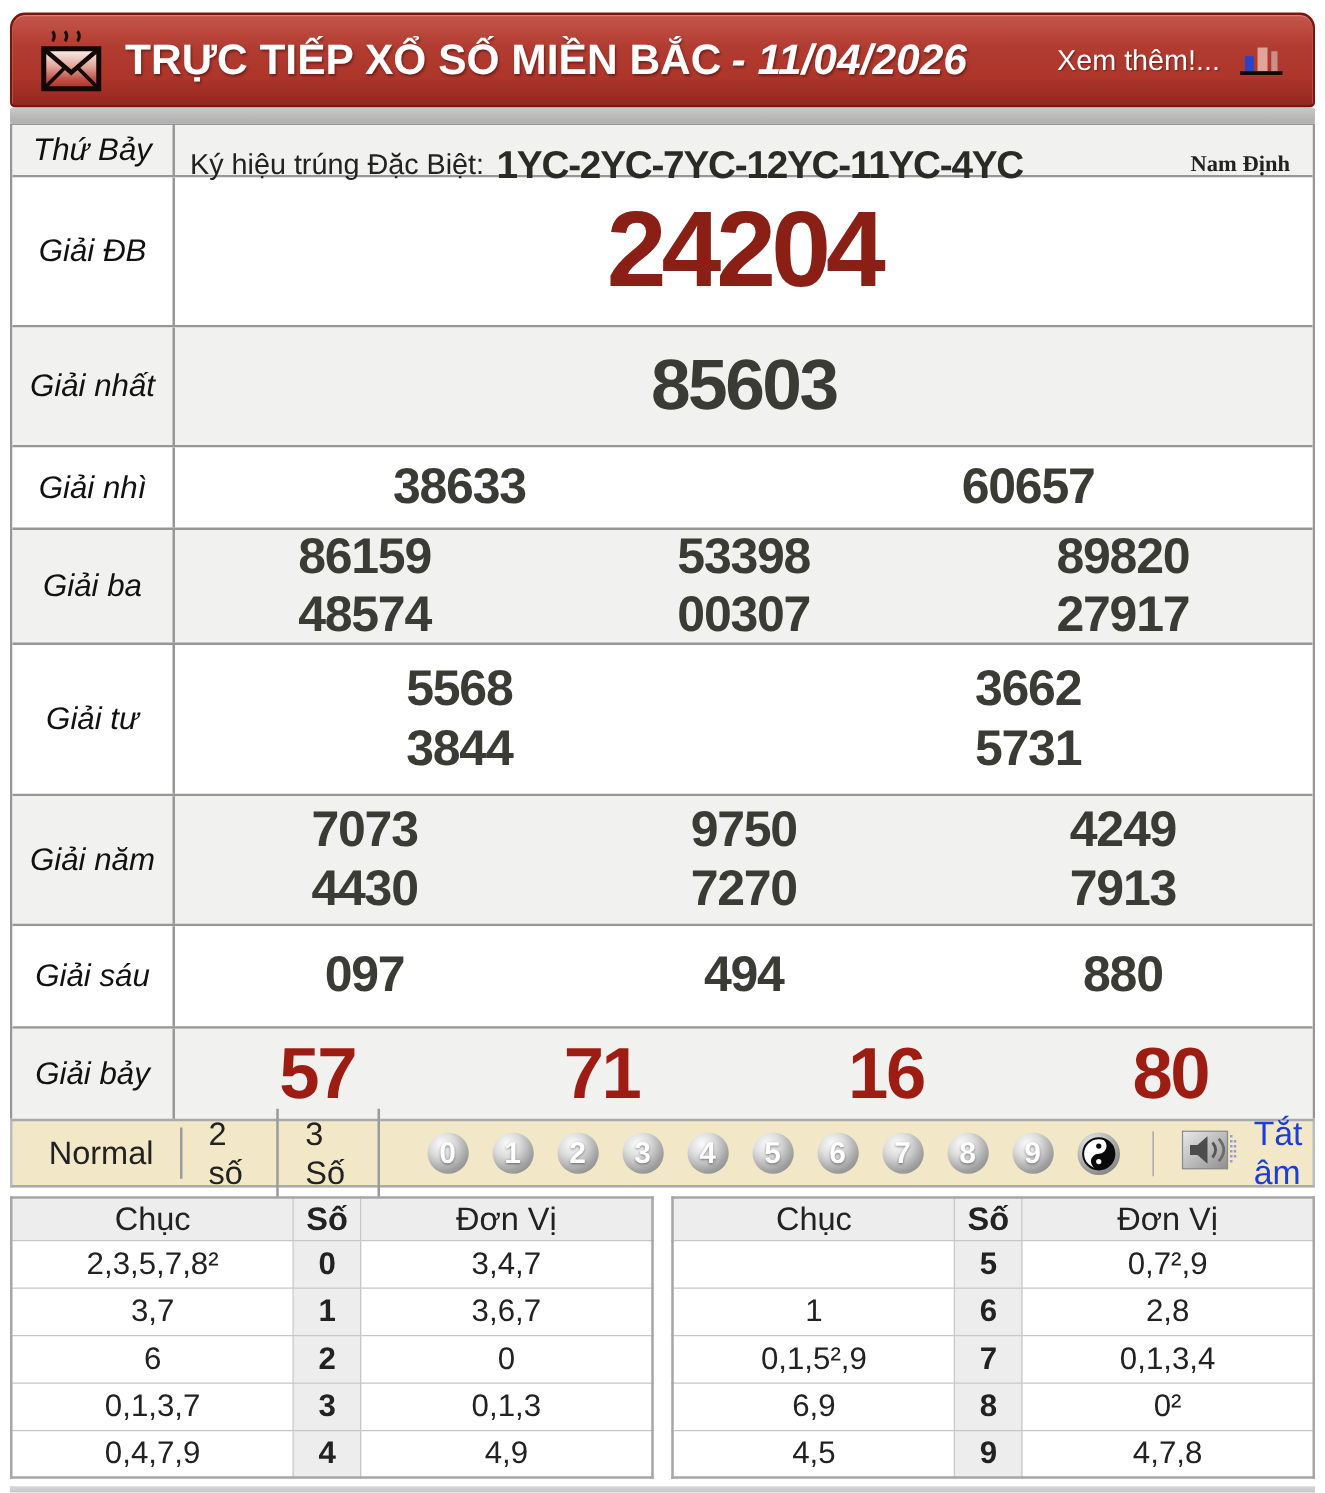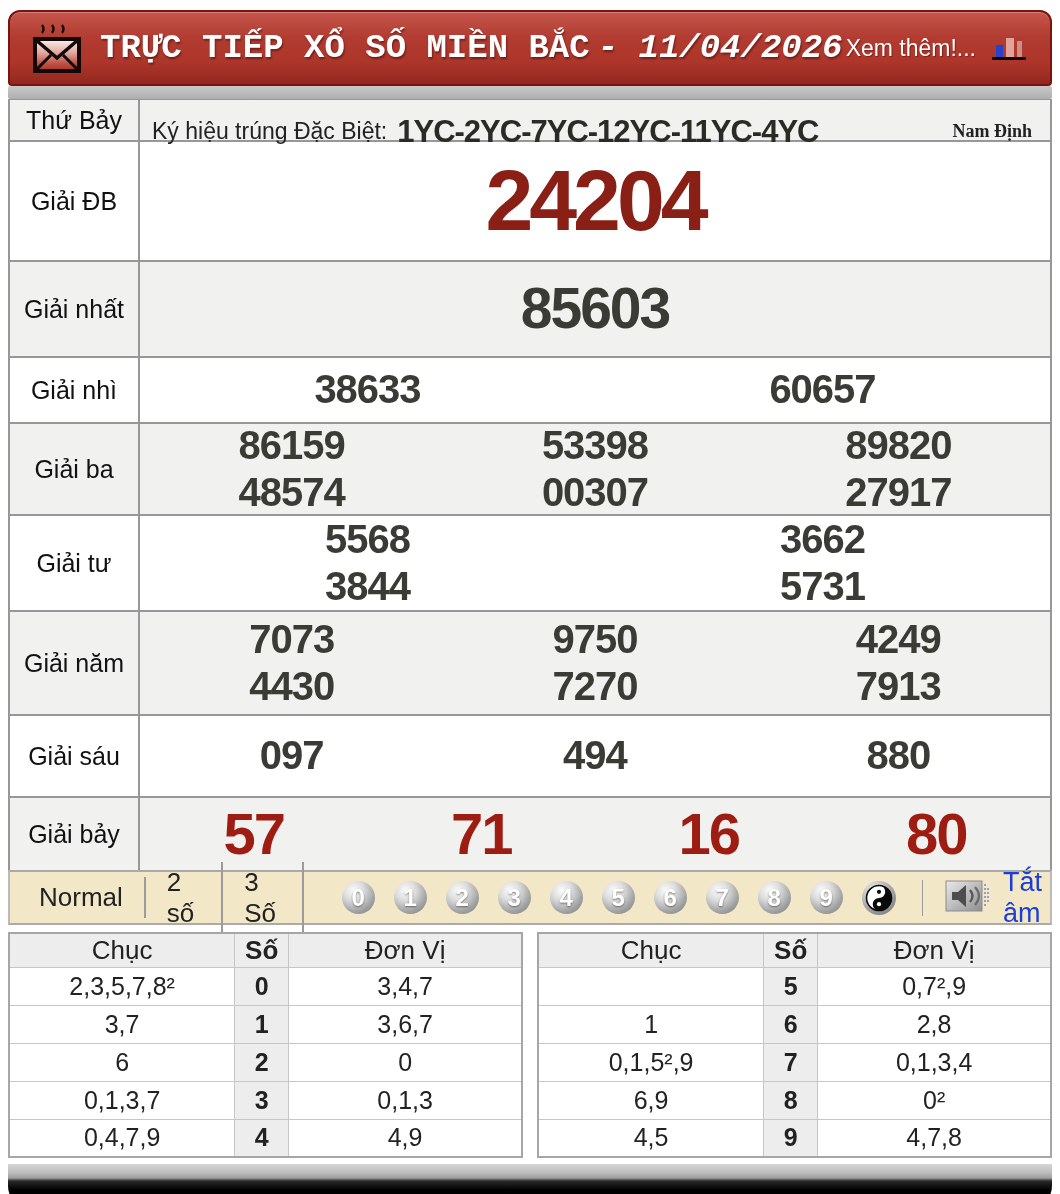--- a/index.html
+++ b/index.html
@@ -11,38 +11,38 @@
   .card { width:1044px; margin:10px 8px 0 8px; }
 
   
   .header {
     height:76px; border:2px solid #7a140c; border-radius:12px 12px 4px 4px;
     background:linear-gradient(180deg,#c4564b 0%,#b23c31 35%,#ad352a 70%,#93281e 100%);
     display:flex; align-items:center; padding:0 22px;
     box-shadow:inset 0 1px 0 rgba(255,255,255,.25);
   }
   .envelope-wrap { width:50px; height:54px; margin-right:18px; flex-shrink:0; }
-  .title { font-family:Liberation Mono, monospace; font-weight:700; font-size:34px;
+  .title { font-family:Liberation Sans, sans-serif; font-weight:700; font-size:34px;
     color:#fff; text-shadow:1px 2px 2px rgba(40,0,0,.45); white-space:nowrap; }
   .title .date { font-style:italic; margin-left:8px; }
   .hdr-right { margin-left:auto; display:flex; align-items:center; gap:14px; }
   .more-link { color:#fff; font-size:23px; text-shadow:1px 1px 1px rgba(40,0,0,.4); cursor:pointer; }
 
   .gray-strip { height:13px; background:linear-gradient(180deg,#c9c9c9,#aeaeae); border-radius:2px; }
 
   
   .board { border-left:2px solid #979797; border-right:2px solid #979797; border-top:1px solid #979797; }
   .bg-gray { background:#f1f1f0; }
   .bg-white { background:#ffffff; }
 
   .info-row { display:flex; height:42px; border-bottom:2px solid #979797; }
   .info-label, .plabel {
     width:130px; flex-shrink:0; border-right:2px solid #979797;
     display:flex; align-items:center; justify-content:center;
-    font-size:25px; color:#111;
+    font-size:25px; color:#111;font-style:italic;
   }
   .info-content { flex:1; display:flex; align-items:center; padding:0 12px;margin-top:23px; }
   .code-label { font-size:23px; }
   .code-value { font-size:31px; font-weight:700; letter-spacing:-1px; margin-left:10px; color:#2b2b26; }
   .province { font-family:"Liberation Serif", serif; font-size:18px; margin-left:auto; margin-right:6px;font-weight:bold; }
 
   .prize-row { display:flex; border-bottom:2px solid #979797; }
   .pnums { flex:1; display:flex; flex-direction:column; justify-content:center; }
   .line { display:flex; }
   .line span { flex:1; text-align:center; font-weight:700; color:#3b3b36; letter-spacing:-1px; line-height:1.18; }
@@ -181,21 +181,21 @@
           <span>89820</span>
         </div>
         <div class="line">
           <span>48574</span>
           <span>00307</span>
           <span>27917</span>
         </div>
       </div>
     </div>
 
-    <div class="prize-row bg-white" style="height:96px">
+    <div class="prize-row bg-white" style="height:121px">
       <div class="plabel">Giải tư</div>
       <div class="pnums n-mid">
         <div class="line">
           <span>5568</span>
           <span>3662</span>
         </div>
         <div class="line">
           <span>3844</span>
           <span>5731</span>
         </div>

